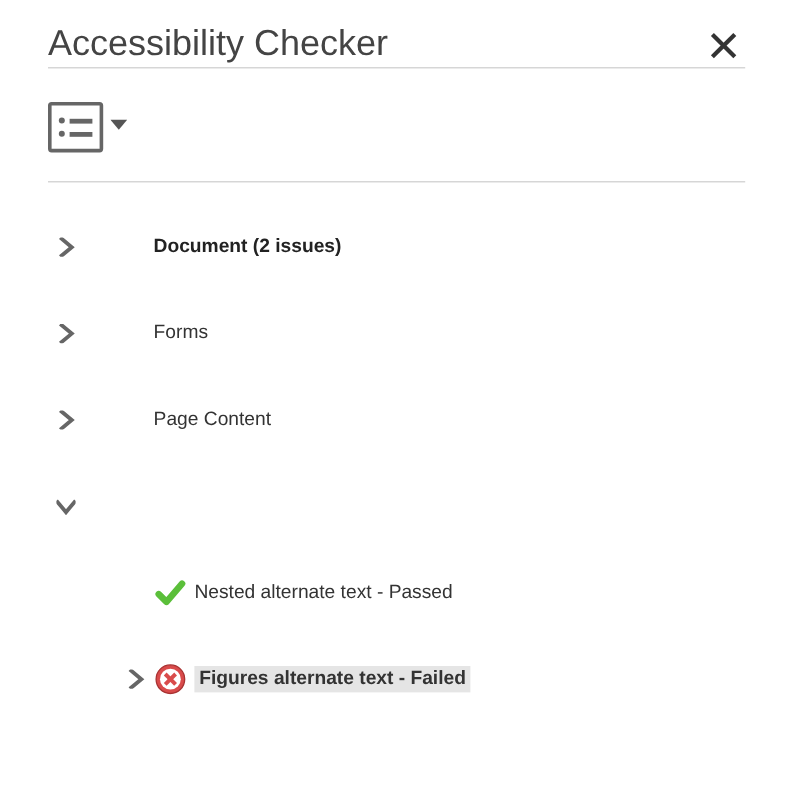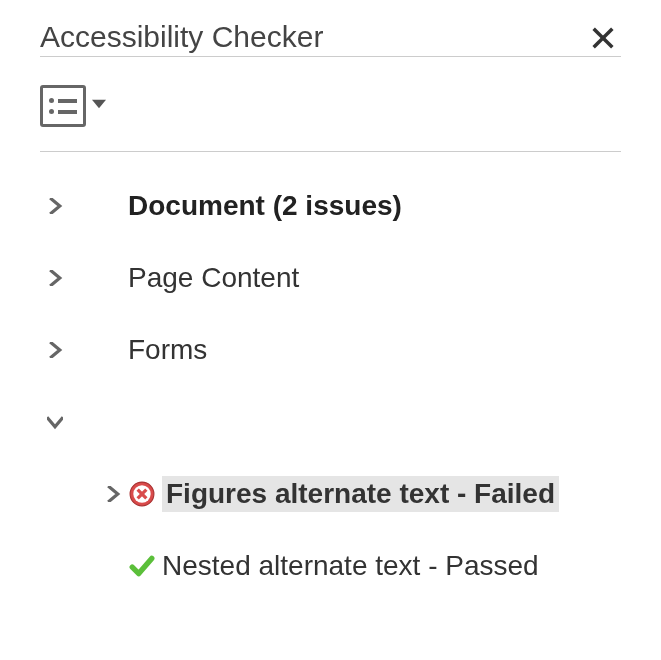--- a/index.html
+++ b/index.html
@@ -74,21 +74,21 @@
     color:#555;
   }
   .tree {
     padding: 18px 0 0 0;
   }
   .tree-row {
     display: flex;
     align-items: center;
     min-height: 48px;
     padding: 12px 0;
-    font-size: 28px;
+    font-size: 16px;
     cursor: pointer;
   }
   .expander {
     width: 30px;
     display:flex;
     justify-content:center;
   }
   .indent1 { width: 58px; }
   .indent2 { width: 58px; }
   .label { color:#333; }
@@ -158,65 +158,65 @@
       <div class="label bold">Document (2 issues)</div>
     </div>
 
     <div class="tree-row">
       <div class="expander">
         <svg width="16" height="16" viewBox="0 0 10 10">
             <polyline points="2,0 8,5 2,10" fill="none" stroke="#666" stroke-width="2"></polyline>
           </svg>
       </div>
       <div class="indent1"></div>
+      <div class="label">Forms</div>
+    </div>
+
+    <div class="tree-row">
+      <div class="expander">
+        <svg width="16" height="16" viewBox="0 0 10 10">
+            <polyline points="2,0 8,5 2,10" fill="none" stroke="#666" stroke-width="2"></polyline>
+          </svg>
+      </div>
+      <div class="indent1"></div>
       <div class="label">Page Content</div>
     </div>
 
     <div class="tree-row">
       <div class="expander">
         <svg width="16" height="16" viewBox="0 0 10 10">
-            <polyline points="2,0 8,5 2,10" fill="none" stroke="#666" stroke-width="2"></polyline>
-          </svg>
-      </div>
-      <div class="indent1"></div>
-      <div class="label">Forms</div>
-    </div>
-
-    <div class="tree-row">
-      <div class="expander">
-        <svg width="16" height="16" viewBox="0 0 10 10">
             <polyline points="0,2 5,8 10,2" fill="none" stroke="#666" stroke-width="2"></polyline>
           </svg>
       </div>
       <div class="indent1"></div>
+    </div>
+
+    <div class="tree-row">
+      <div class="indent2"></div>
+      <div class="expander"></div>
+      <div class="status-icon">
+        <svg width="26" height="26" viewBox="0 0 24 24">
+          <polyline points="3,13 9,19 21,5" fill="none" stroke="#5bbf3a" stroke-width="5" stroke-linecap="round" stroke-linejoin="round"></polyline>
+        </svg>
+      </div>
+      <div class="label">Nested alternate text - Passed</div>
     </div>
 
     <div class="tree-row">
       <div class="indent2"></div>
       <div class="expander">
         <svg width="16" height="16" viewBox="0 0 10 10">
             <polyline points="2,0 8,5 2,10" fill="none" stroke="#666" stroke-width="2"></polyline>
           </svg>
       </div>
       <div class="status-icon">
         <svg width="26" height="26" viewBox="0 0 24 24">
           <circle cx="12" cy="12" r="11" fill="#d94b4b" stroke="#a83232" stroke-width="1"></circle>
           <circle cx="12" cy="12" r="8" fill="#fff"></circle>
           <line x1="8" y1="8" x2="16" y2="16" stroke="#d94b4b" stroke-width="3"></line>
           <line x1="16" y1="8" x2="8" y2="16" stroke="#d94b4b" stroke-width="3"></line>
         </svg>
       </div>
       <div class="label selected">Figures alternate text - Failed</div>
     </div>
 
-    <div class="tree-row">
-      <div class="indent2"></div>
-      <div class="expander"></div>
-      <div class="status-icon">
-        <svg width="26" height="26" viewBox="0 0 24 24">
-          <polyline points="3,13 9,19 21,5" fill="none" stroke="#5bbf3a" stroke-width="5" stroke-linecap="round" stroke-linejoin="round"></polyline>
-        </svg>
-      </div>
-      <div class="label">Nested alternate text - Passed</div>
-    </div>
-
   </div>
 </div>
 
 </body></html>

